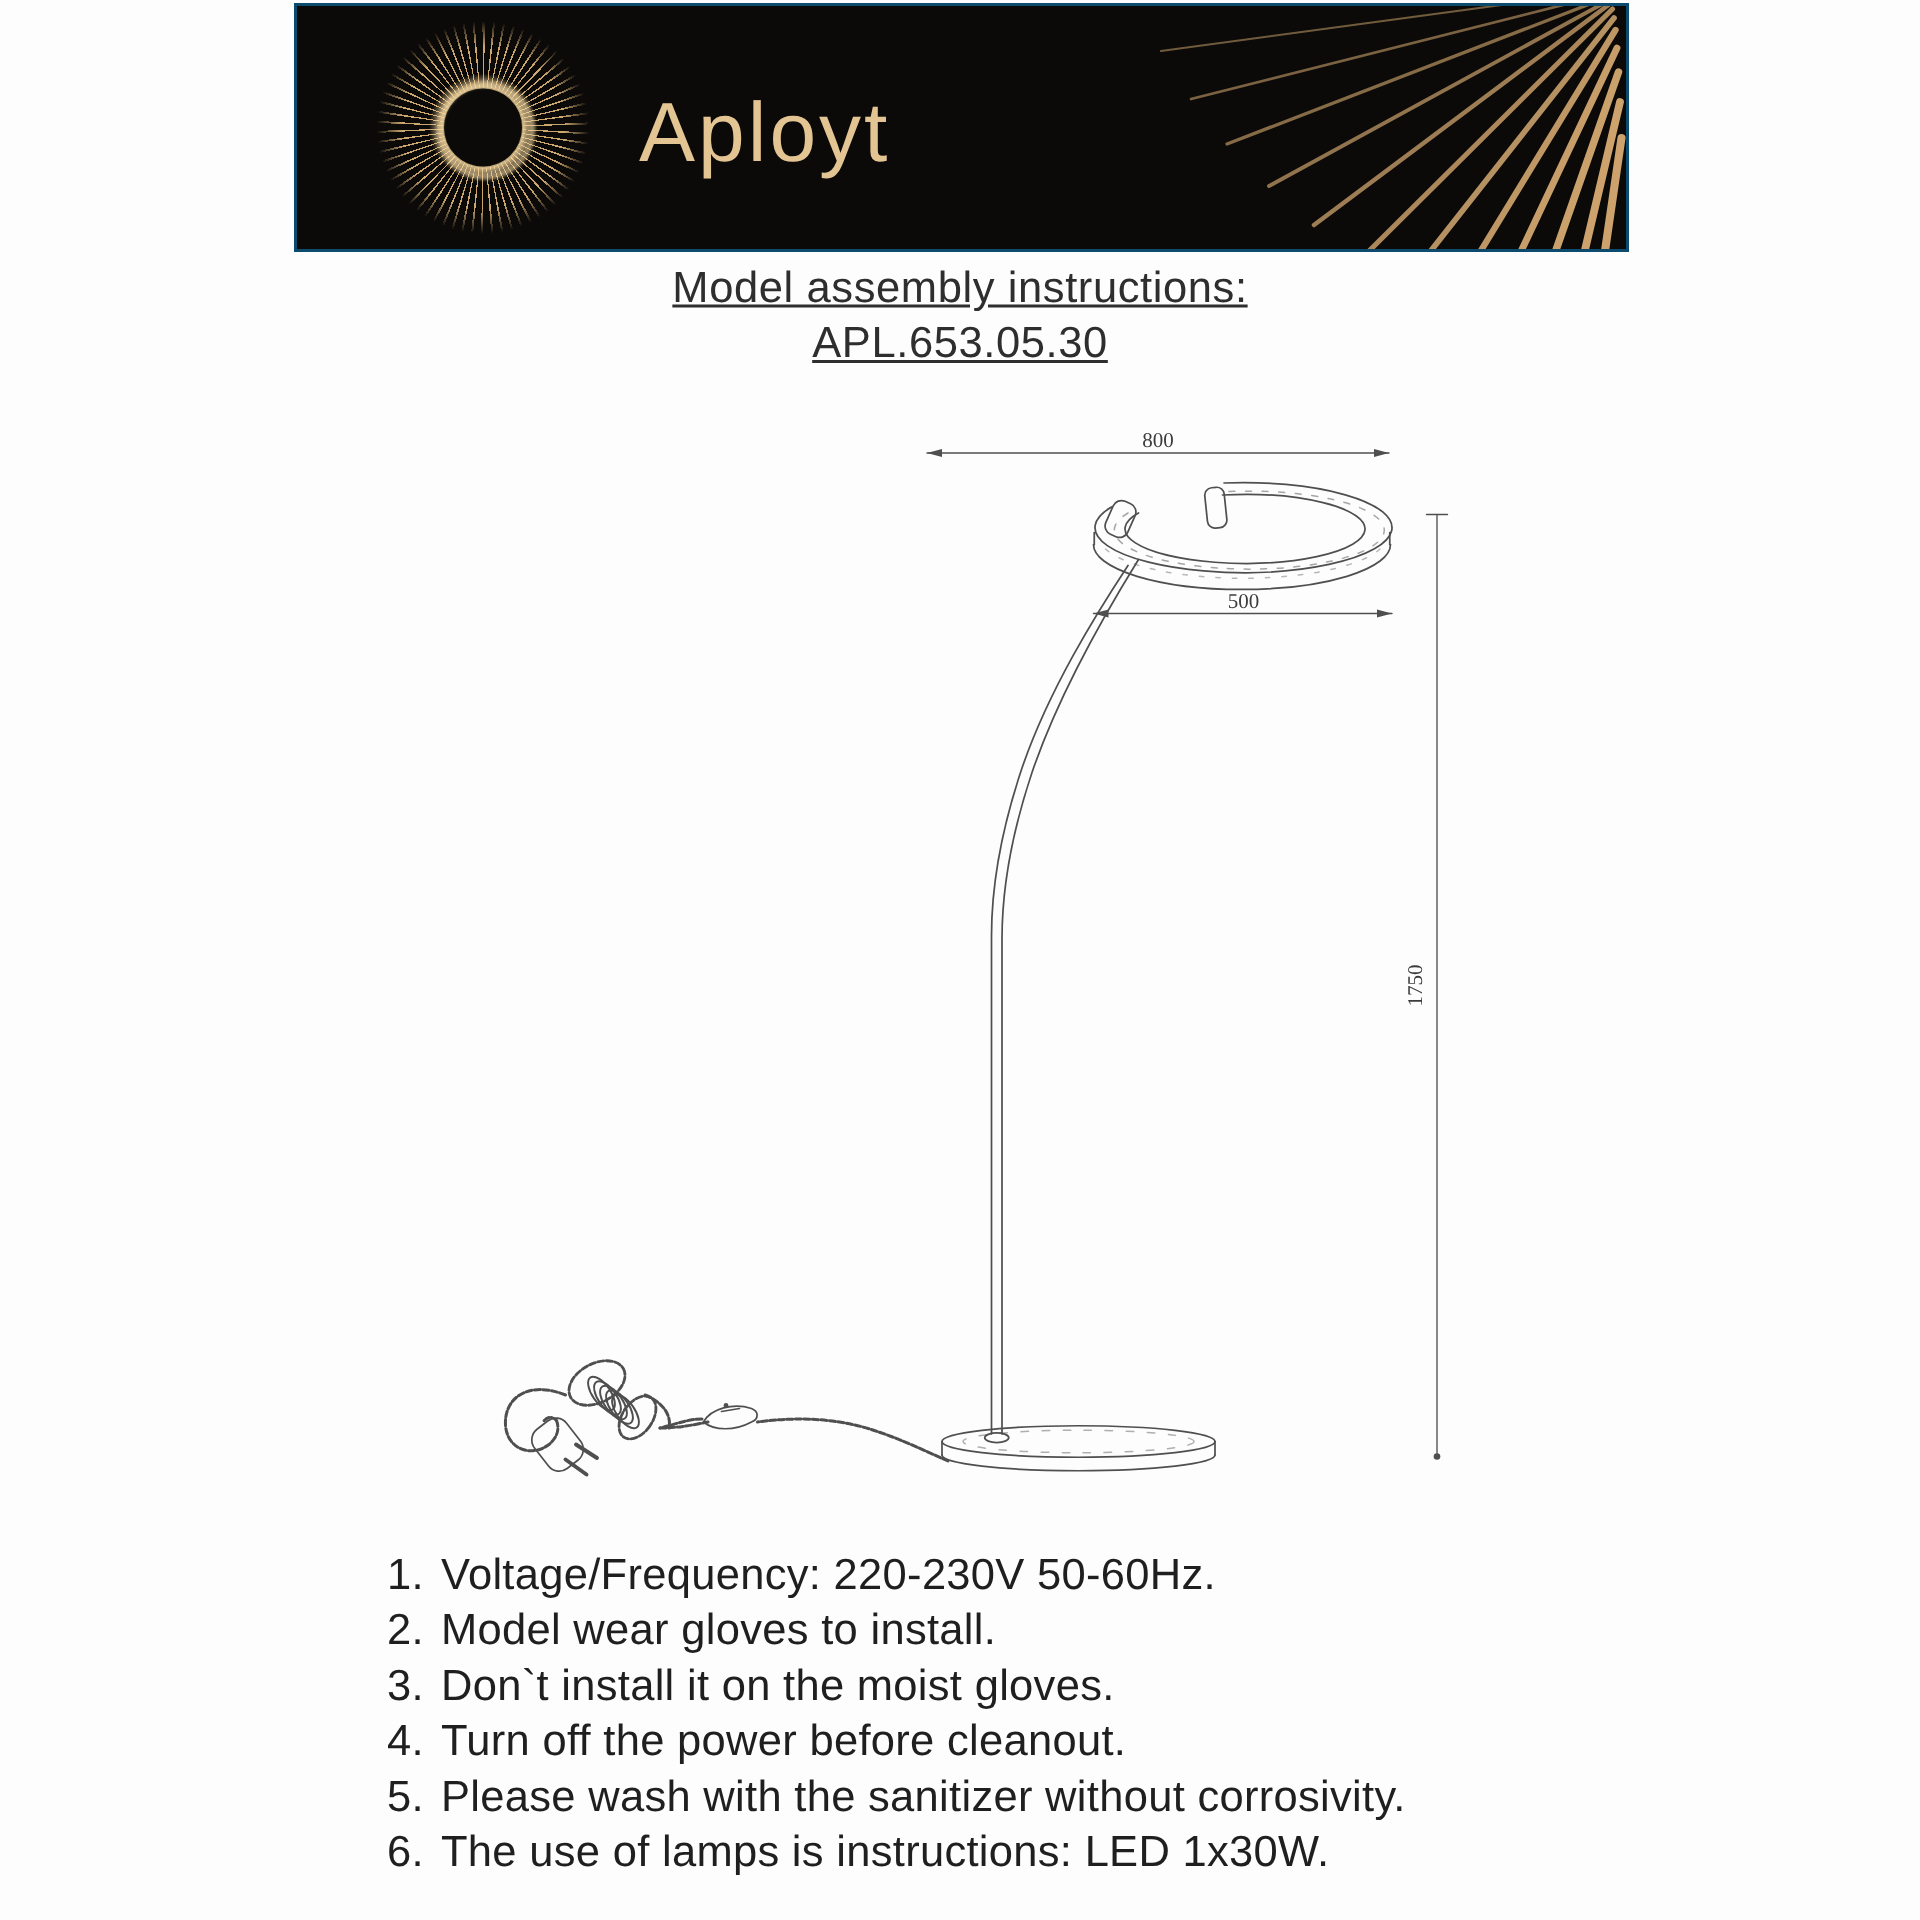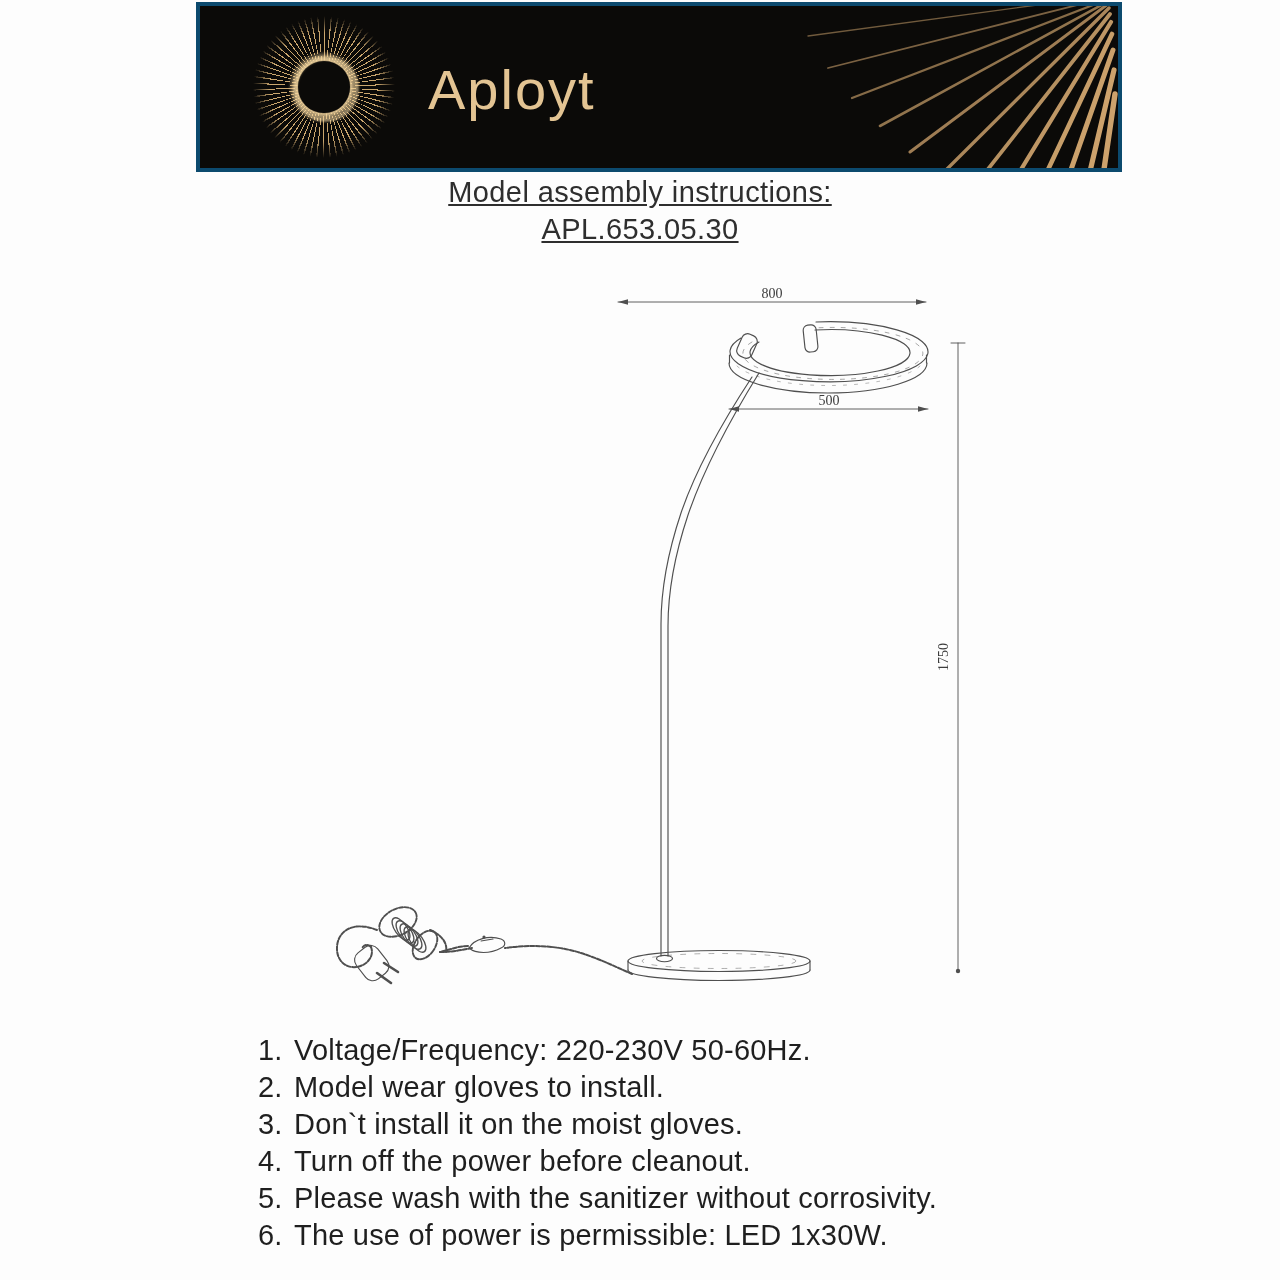--- a/index.html
+++ b/index.html
@@ -3,21 +3,21 @@
 <meta charset="utf-8">
 <style>
   html,body{margin:0;padding:0;background:#fff;}
   .page{
     position:relative;width:1280px;height:1280px;background:#fdfdfd;overflow:hidden;
     font-family:"Liberation Sans",sans-serif;
   }
   
   .banner{
     position:absolute;left:196px;top:2px;width:886px;height:162px;
-    background:#0b0a08;border:4px solid #0c4a6e;overflow:hidden;padding-left:32px;
+    background:#0b0a08;border:2px solid #0c4a6e;overflow:hidden;
   }
   .sunburst{
     position:absolute;left:49px;top:6px;width:150px;height:150px;border-radius:50%;
     background:
       radial-gradient(circle at 50% 50%, rgba(246,216,160,.95) 0 26px, rgba(246,216,160,0) 36px),
       repeating-conic-gradient(from 0deg, rgba(214,176,116,.95) 0deg 1.15deg, rgba(214,176,116,0) 1.15deg 5.45deg);
     -webkit-mask:radial-gradient(circle, transparent 0 24px, #000 27px 54px, transparent 71px);
     mask:radial-gradient(circle, transparent 0 24px, #000 27px 54px, transparent 71px);
   }
   .sun-center{
@@ -182,17 +182,17 @@
     <li class="instr-row">
       <span class="instr-num">4.</span>
       <span class="instr-text">Turn off the power before cleanout.</span>
     </li>
     <li class="instr-row">
       <span class="instr-num">5.</span>
       <span class="instr-text">Please wash with the sanitizer without corrosivity.</span>
     </li>
     <li class="instr-row">
       <span class="instr-num">6.</span>
-      <span class="instr-text">The use of power is permissible: LED 1x30W.</span>
+      <span class="instr-text">The use of lamps is instructions: LED 1x30W.</span>
     </li>
   </ol>
 
 </div>
 
 </body></html>

